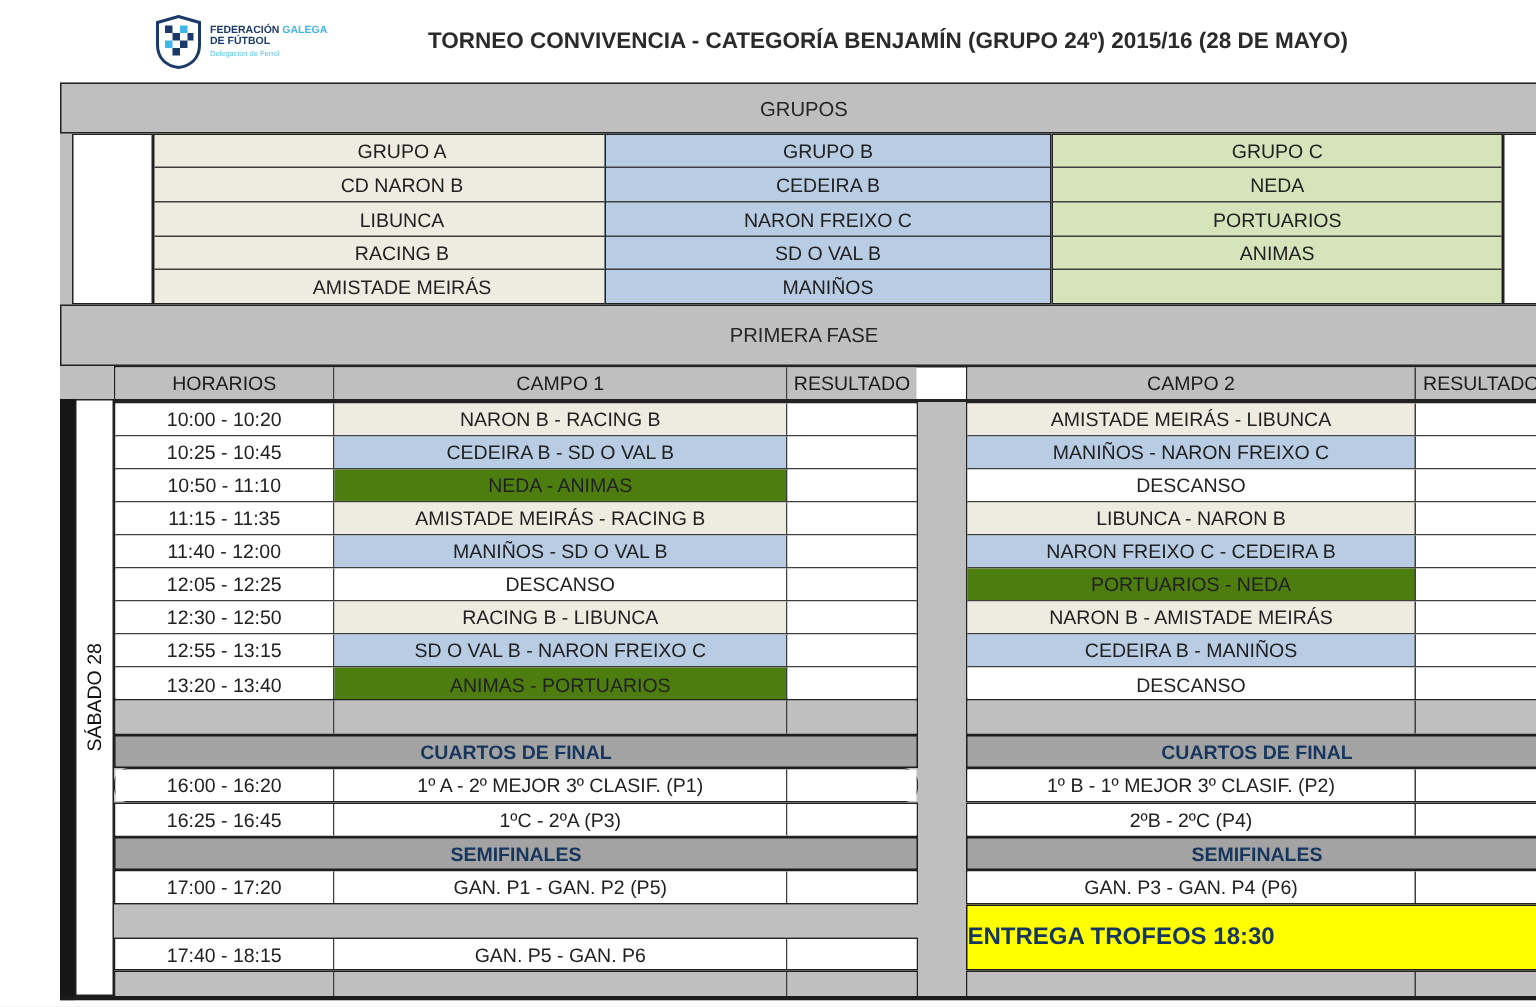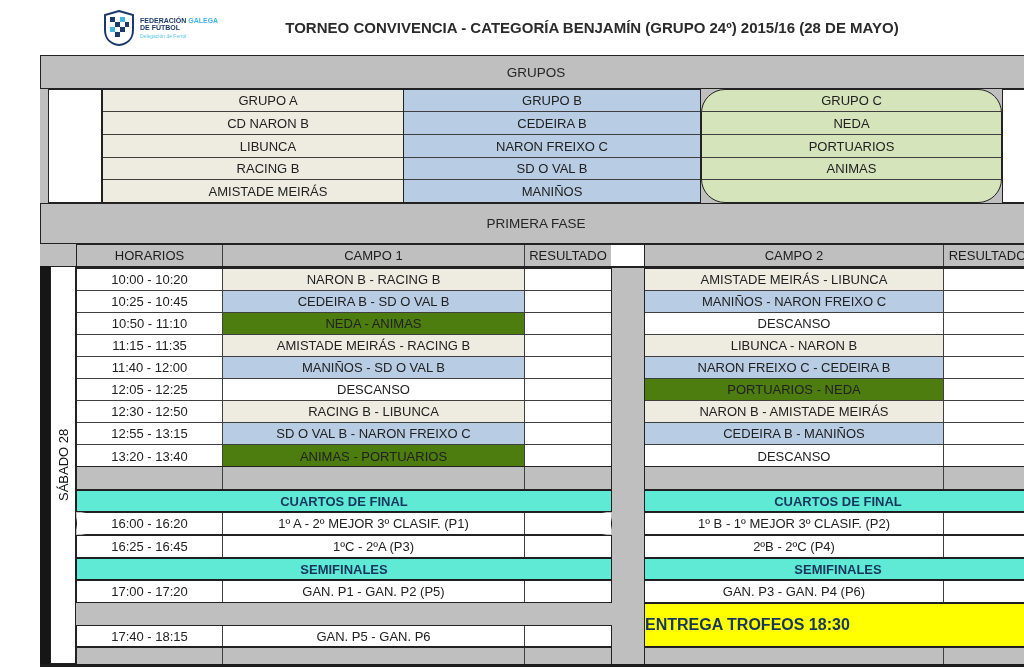--- a/index.html
+++ b/index.html
@@ -2,21 +2,21 @@
 <html><head>
 <meta charset="utf-8">
 <style>
   html,body{margin:0;padding:0;background:#fff;}
   .sheet{position:relative;width:1024px;height:671px;background:#fff;overflow:hidden;
          font-family:"Liberation Sans",sans-serif;color:#212121;}
   .abs{position:absolute;box-sizing:border-box;margin-left:40px;}
   .bg-gray{background:#BFBFBF;}
   .band{background:#BFBFBF;border:1px solid #222;display:flex;align-items:center;justify-content:center;
         font-size:13.5px;color:#262626;}
-  .blueband{background:#5eead4;border:1px solid #1c1c1c;display:flex;align-items:center;justify-content:center;
+  .blueband{background:#a3a3a3;border:1px solid #1c1c1c;display:flex;align-items:center;justify-content:center;
         font-size:13px;font-weight:600;color:#17365D;}
   .yellowband{background:#FFFF00;border:1px solid #1c1c1c;display:flex;align-items:center;justify-content:flex-start;
         font-size:16px;font-weight:600;color:#17365D;}
   .cellrowbox{border:1px solid #222;background:#fff;display:flex;}
   .cell{box-sizing:border-box;border-right:1px solid #3f3f3f;display:flex;align-items:center;justify-content:center;
         font-size:13px;white-space:nowrap;overflow:hidden;background:#fff;}
   .cell:last-child{border-right:none;}
   .rows{border:1px solid #222;background:#fff;}
   .srow{display:flex;height:22px;box-sizing:border-box;border-bottom:1px solid #3f3f3f;}
   .srow:last-child{border-bottom:none;}
@@ -106,21 +106,21 @@
   </div>
 
   <div class="abs gcol" style="left:363px;top:89px;width:298px;height:114px;background:#B8CCE4;">
     <div class="gcell">GRUPO B</div>
     <div class="gcell">CEDEIRA B</div>
     <div class="gcell">NARON FREIXO C</div>
     <div class="gcell">SD O VAL B</div>
     <div class="gcell">MANIÑOS</div>
   </div>
 
-  <div class="abs gcol" style="left:661px;top:89px;width:301px;height:114px;background:#D6E4BC;border-radius:24px;">
+  <div class="abs gcol" style="left:661px;top:89px;width:301px;height:114px;background:#D6E4BC;">
     <div class="gcell">GRUPO C</div>
     <div class="gcell">NEDA</div>
     <div class="gcell">PORTUARIOS</div>
     <div class="gcell">ANIMAS</div>
     <div class="gcell"></div>
   </div>
 
   <div class="abs whitecell" style="left:962px;top:89px;width:62px;height:114px;"></div>
 
   <div class="abs band" style="left:0;top:203px;width:992px;height:41px;">

